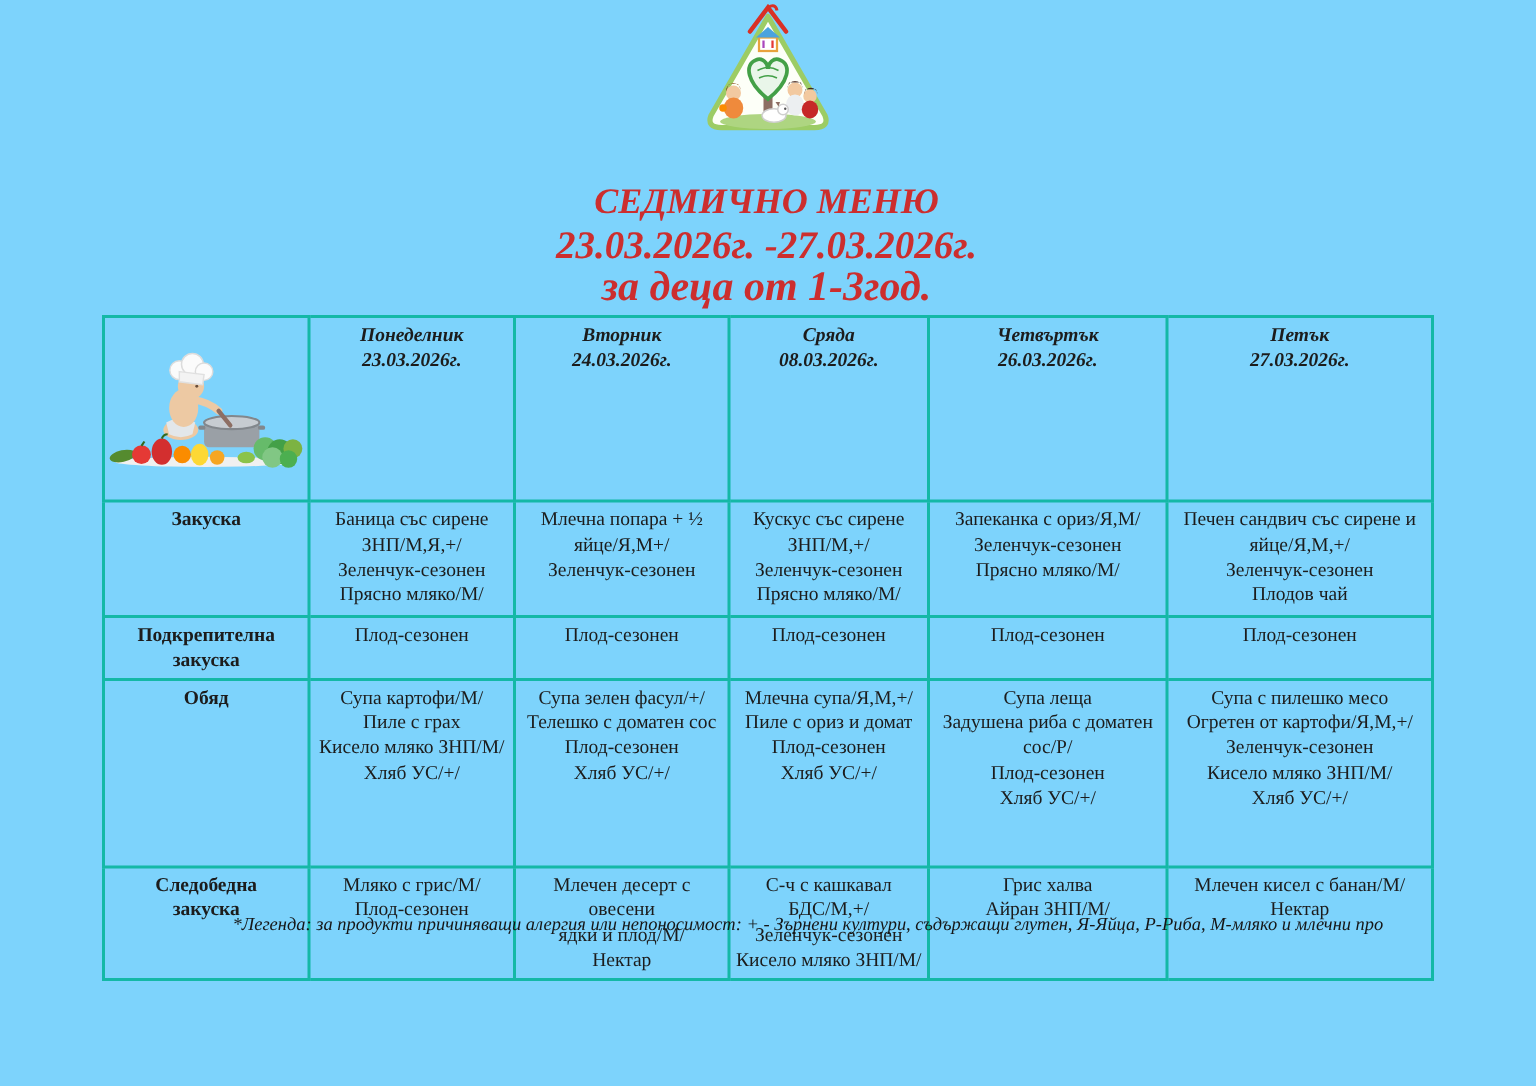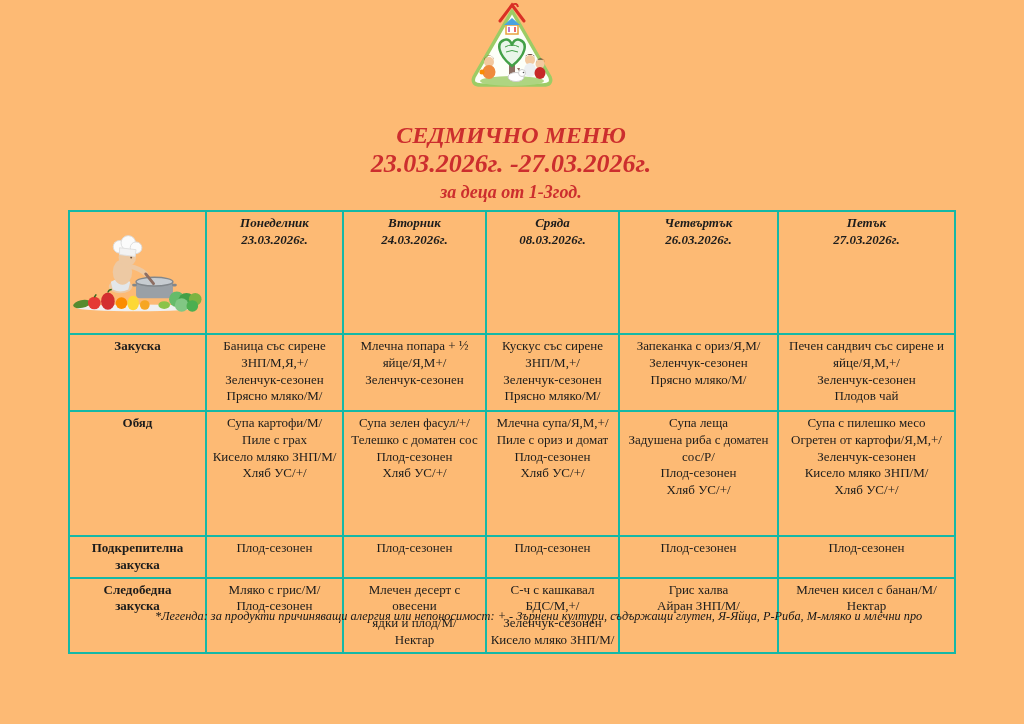--- a/index.html
+++ b/index.html
@@ -1,28 +1,28 @@
 <!DOCTYPE html>
 <html><head>
 <meta charset="utf-8">
 <style>
   * { margin:0; padding:0; box-sizing:border-box; }
   body { background:#ffffff; }
   .page {
-    position:relative; width:1024px; height:724px; background:#fdba74;
+    position:relative; width:1024px; height:724px; background:#7dd3fc;
     font-family:"Liberation Serif", serif; color:#1c1c1c; overflow:hidden;
   }
   .logo { position:absolute; top:2px; left:460px; width:104px; height:90px; }
   .title-block {
     position:absolute; top:121px; left:68px; width:886px;
     text-align:center; color:#cc2e2e; font-weight:bold; font-style:italic;
   }
   .title-line1 { font-size:24px; line-height:29px; }
   .title-line2 { font-size:26px; line-height:28px; }
-  .title-line3 { font-size:18px; line-height:28px; }
+  .title-line3 { font-size:28px; line-height:28px; }
   table.menu {
     position:absolute; top:210px; left:68px; width:886px;
     border-collapse:collapse; table-layout:fixed;
   }
   table.menu td {
     border:2px solid #14b8a6; vertical-align:top; text-align:center;
     font-size:13px; line-height:1.3; padding:3px 2px; white-space:pre-line;
     overflow:hidden;
   }
   td.day-header { font-weight:bold; font-style:italic; font-size:13.5px; line-height:1.45; padding-top:19px; }
@@ -155,20 +155,30 @@
 Прясно мляко/М/</td>
         <td class="menu-cell">Запеканка с ориз/Я,М/
 Зеленчук-сезонен
 Прясно мляко/М/</td>
         <td class="menu-cell">Печен сандвич със сирене и
 яйце/Я,М,+/
 Зеленчук-сезонен
 Плодов чай</td>
       </tr>
 
+      <tr style="height:40px">
+        <td class="row-label">Подкрепителна
+закуска</td>
+        <td class="menu-cell">Плод-сезонен</td>
+        <td class="menu-cell">Плод-сезонен</td>
+        <td class="menu-cell">Плод-сезонен</td>
+        <td class="menu-cell">Плод-сезонен</td>
+        <td class="menu-cell">Плод-сезонен</td>
+      </tr>
+
       <tr style="height:125px">
         <td class="row-label">Обяд</td>
         <td class="menu-cell">Супа картофи/М/
 Пиле с грах
 Кисело мляко ЗНП/М/
 Хляб УС/+/</td>
         <td class="menu-cell">Супа зелен фасул/+/
 Телешко с доматен сос
 Плод-сезонен
 Хляб УС/+/</td>
@@ -179,30 +189,20 @@
         <td class="menu-cell">Супа леща
 Задушена риба с доматен
 сос/Р/
 Плод-сезонен
 Хляб УС/+/</td>
         <td class="menu-cell">Супа с пилешко месо
 Огретен от картофи/Я,М,+/
 Зеленчук-сезонен
 Кисело мляко ЗНП/М/
 Хляб УС/+/</td>
-      </tr>
-
-      <tr style="height:40px">
-        <td class="row-label">Подкрепителна
-закуска</td>
-        <td class="menu-cell">Плод-сезонен</td>
-        <td class="menu-cell">Плод-сезонен</td>
-        <td class="menu-cell">Плод-сезонен</td>
-        <td class="menu-cell">Плод-сезонен</td>
-        <td class="menu-cell">Плод-сезонен</td>
       </tr>
 
       <tr style="height:71px">
         <td class="row-label">Следобедна
 закуска</td>
         <td class="menu-cell">Мляко с грис/М/
 Плод-сезонен</td>
         <td class="menu-cell">Млечен десерт с овесени
 ядки и плод/М/
 Нектар</td>

